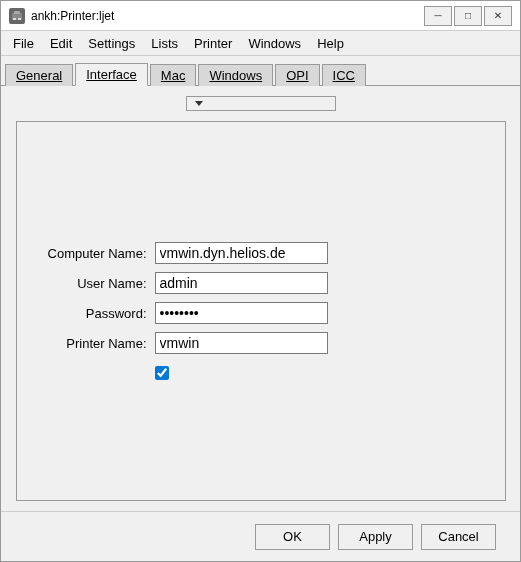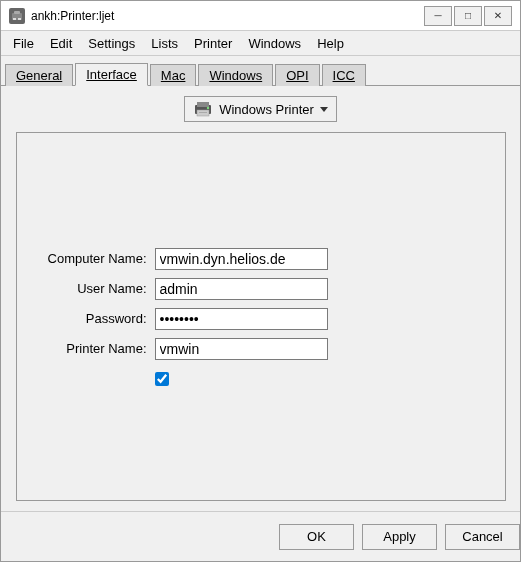--- a/index.html
+++ b/index.html
@@ -205,21 +205,21 @@
     }
 
     
     .footer {
       height: 50px;
       background: #f0f0f0;
       border-top: 1px solid #ccc;
       display: flex;
       align-items: center;
       justify-content: flex-end;
-      padding: 0 0;
+      padding: 0 24px;
       gap: 8px;
     }
     .footer-btn {
       min-width: 75px;
       height: 26px;
       border: 1px solid #999;
       background: #f0f0f0;
       cursor: pointer;
       font-size: 13px;
       padding: 0 12px;
@@ -264,30 +264,20 @@
     <div class="tab">Mac</div>
     <div class="tab">Windows</div>
     <div class="tab">OPI</div>
     <div class="tab">ICC</div>
   </div>
 
   <div class="content">
 
     <div class="dropdown-wrapper">
       <button class="dropdown-btn">
-        <div class="dropdown-btn-inner">
-          <svg width="20" height="16" viewBox="0 0 20 16">
-            <rect x="2" y="4" width="16" height="9" rx="1" fill="#555"></rect>
-            <rect x="4" y="1" width="12" height="5" rx="0" fill="#888"></rect>
-            <rect x="4" y="9" width="12" height="6" rx="0" fill="#ccc" stroke="#999" stroke-width="0.5"></rect>
-            <rect x="6" y="11" width="8" height="1" fill="#aaa"></rect>
-            <circle cx="15" cy="7" r="1.2" fill="#7ddb7d"></circle>
-          </svg>
-          <span>Windows Printer</span>
-        </div>
         <div class="chevron-down"></div>
       </button>
     </div>
 
     <div class="panel-box">
       <div class="form-area">
 
         <div class="form-row">
           <label class="form-label">Computer Name:</label>
           <input class="form-input" type="text" value="vmwin.dyn.helios.de" style="">

